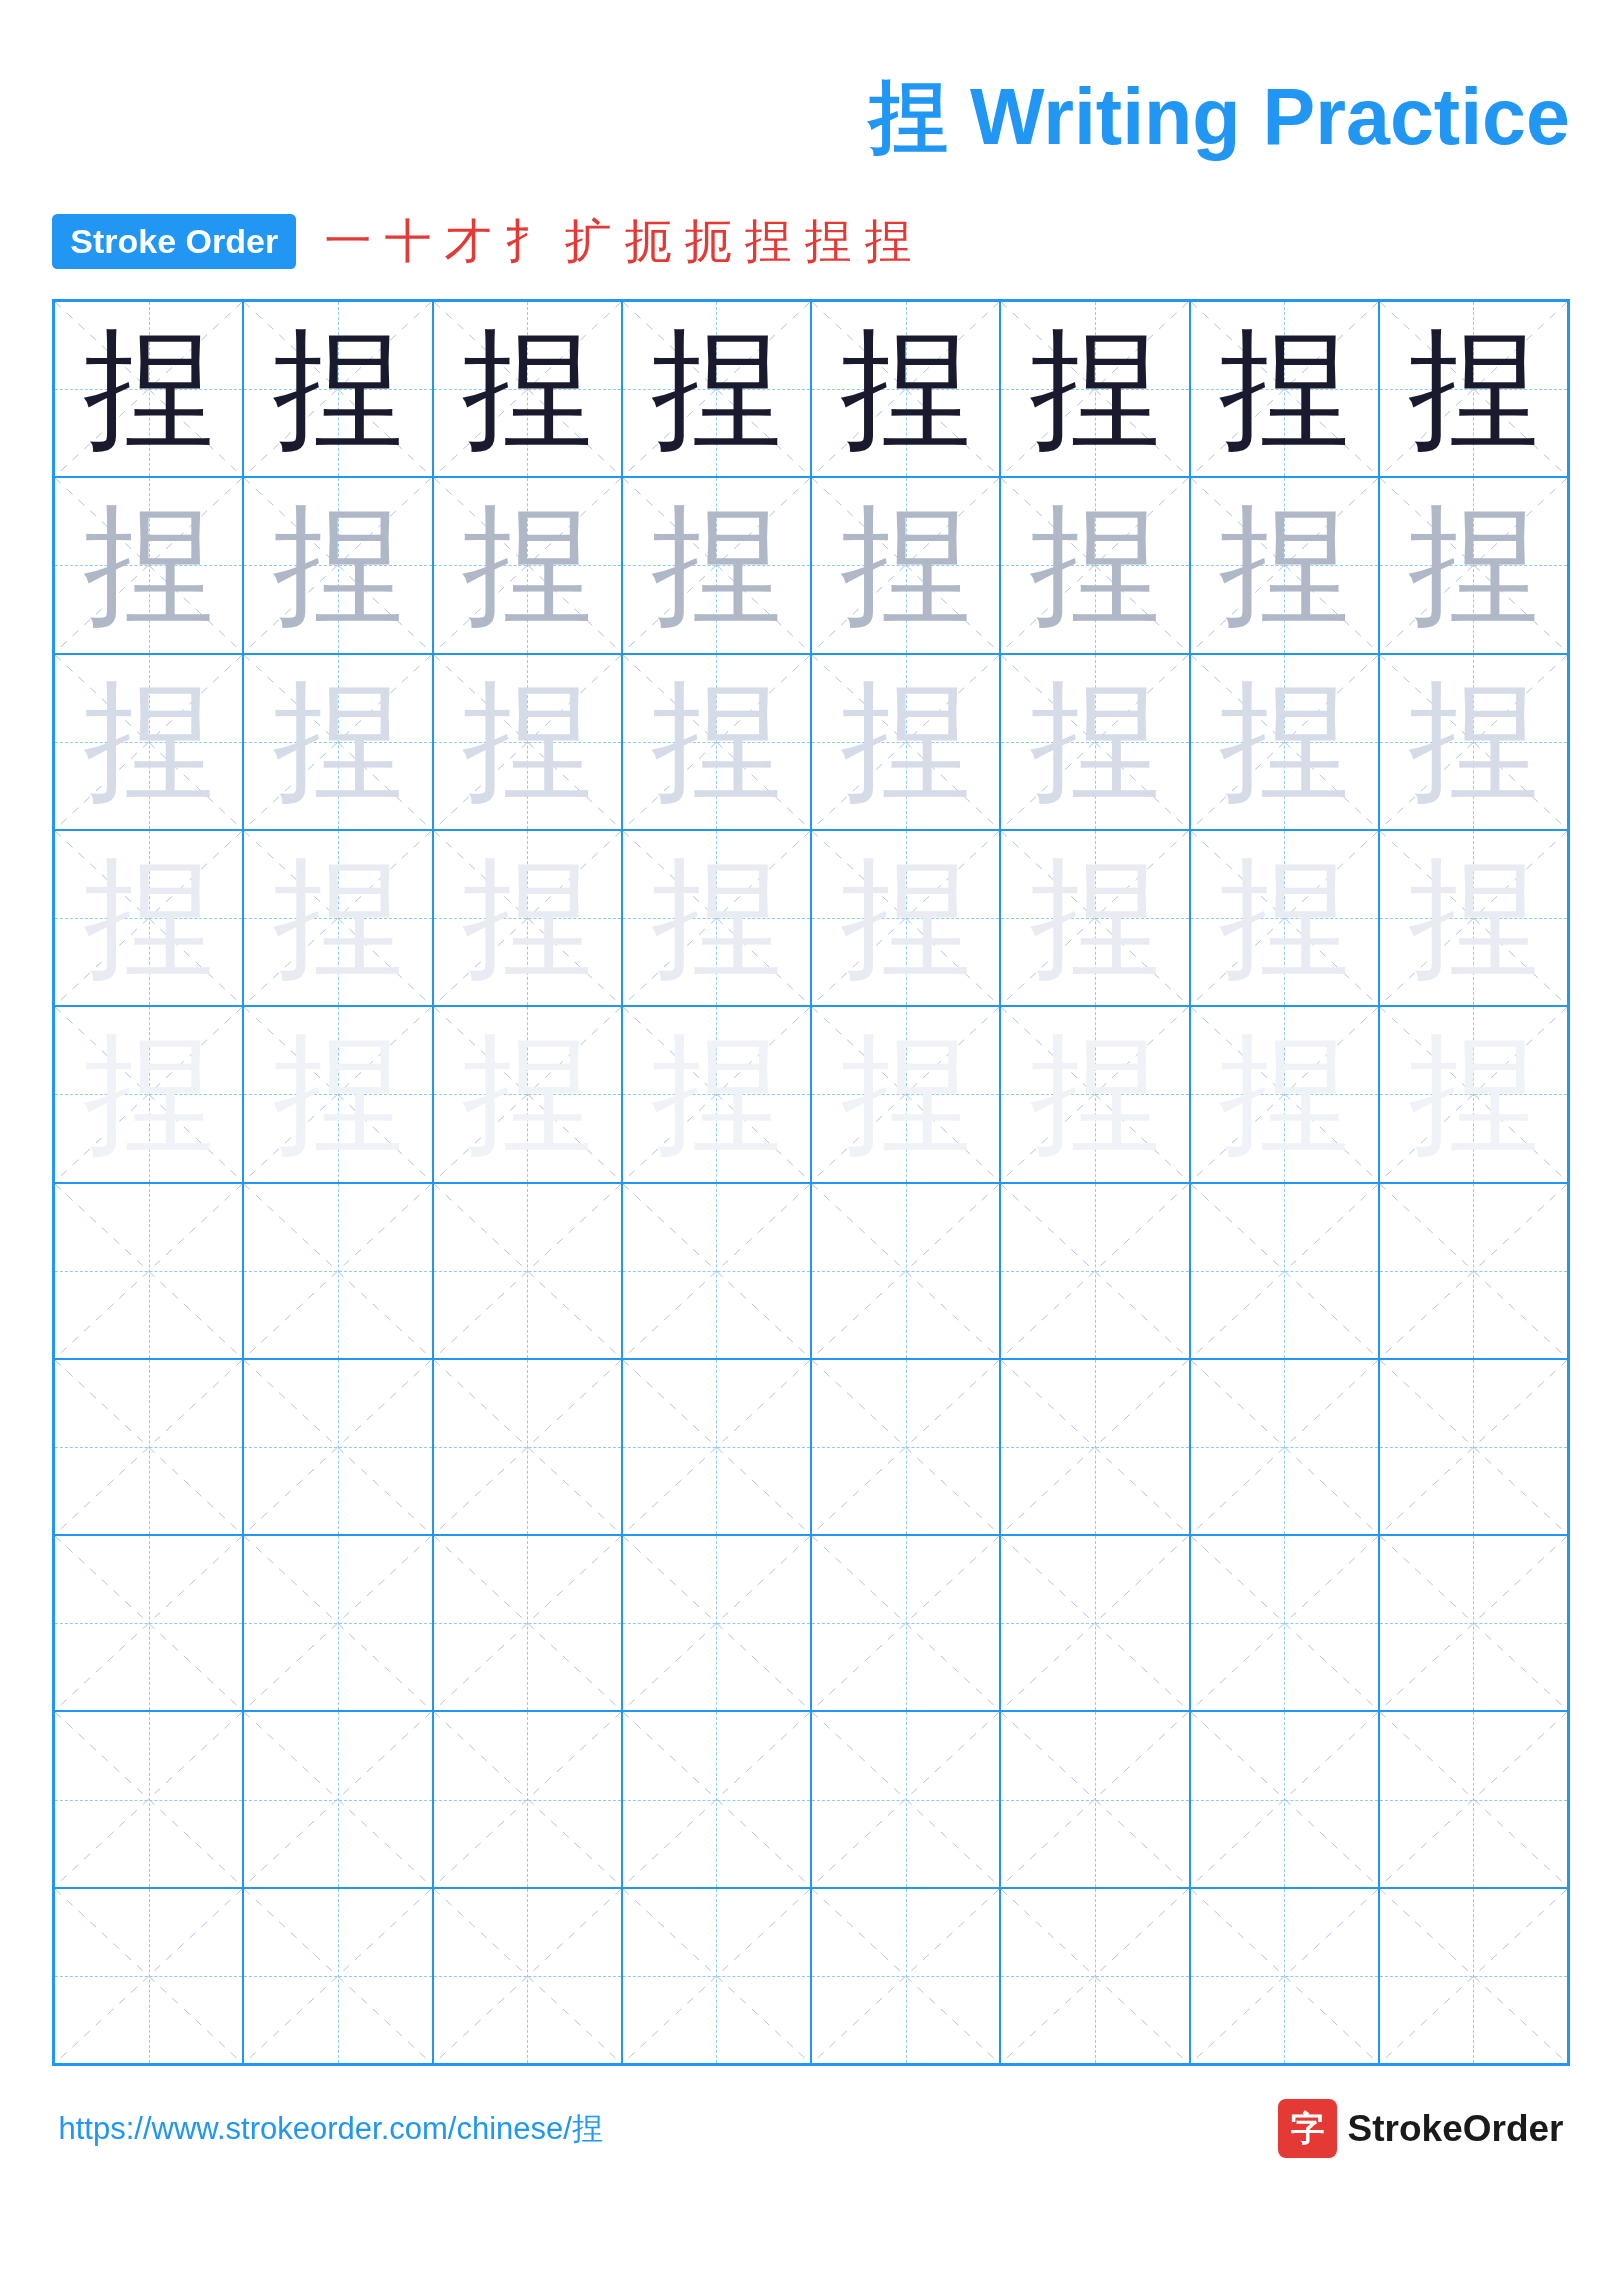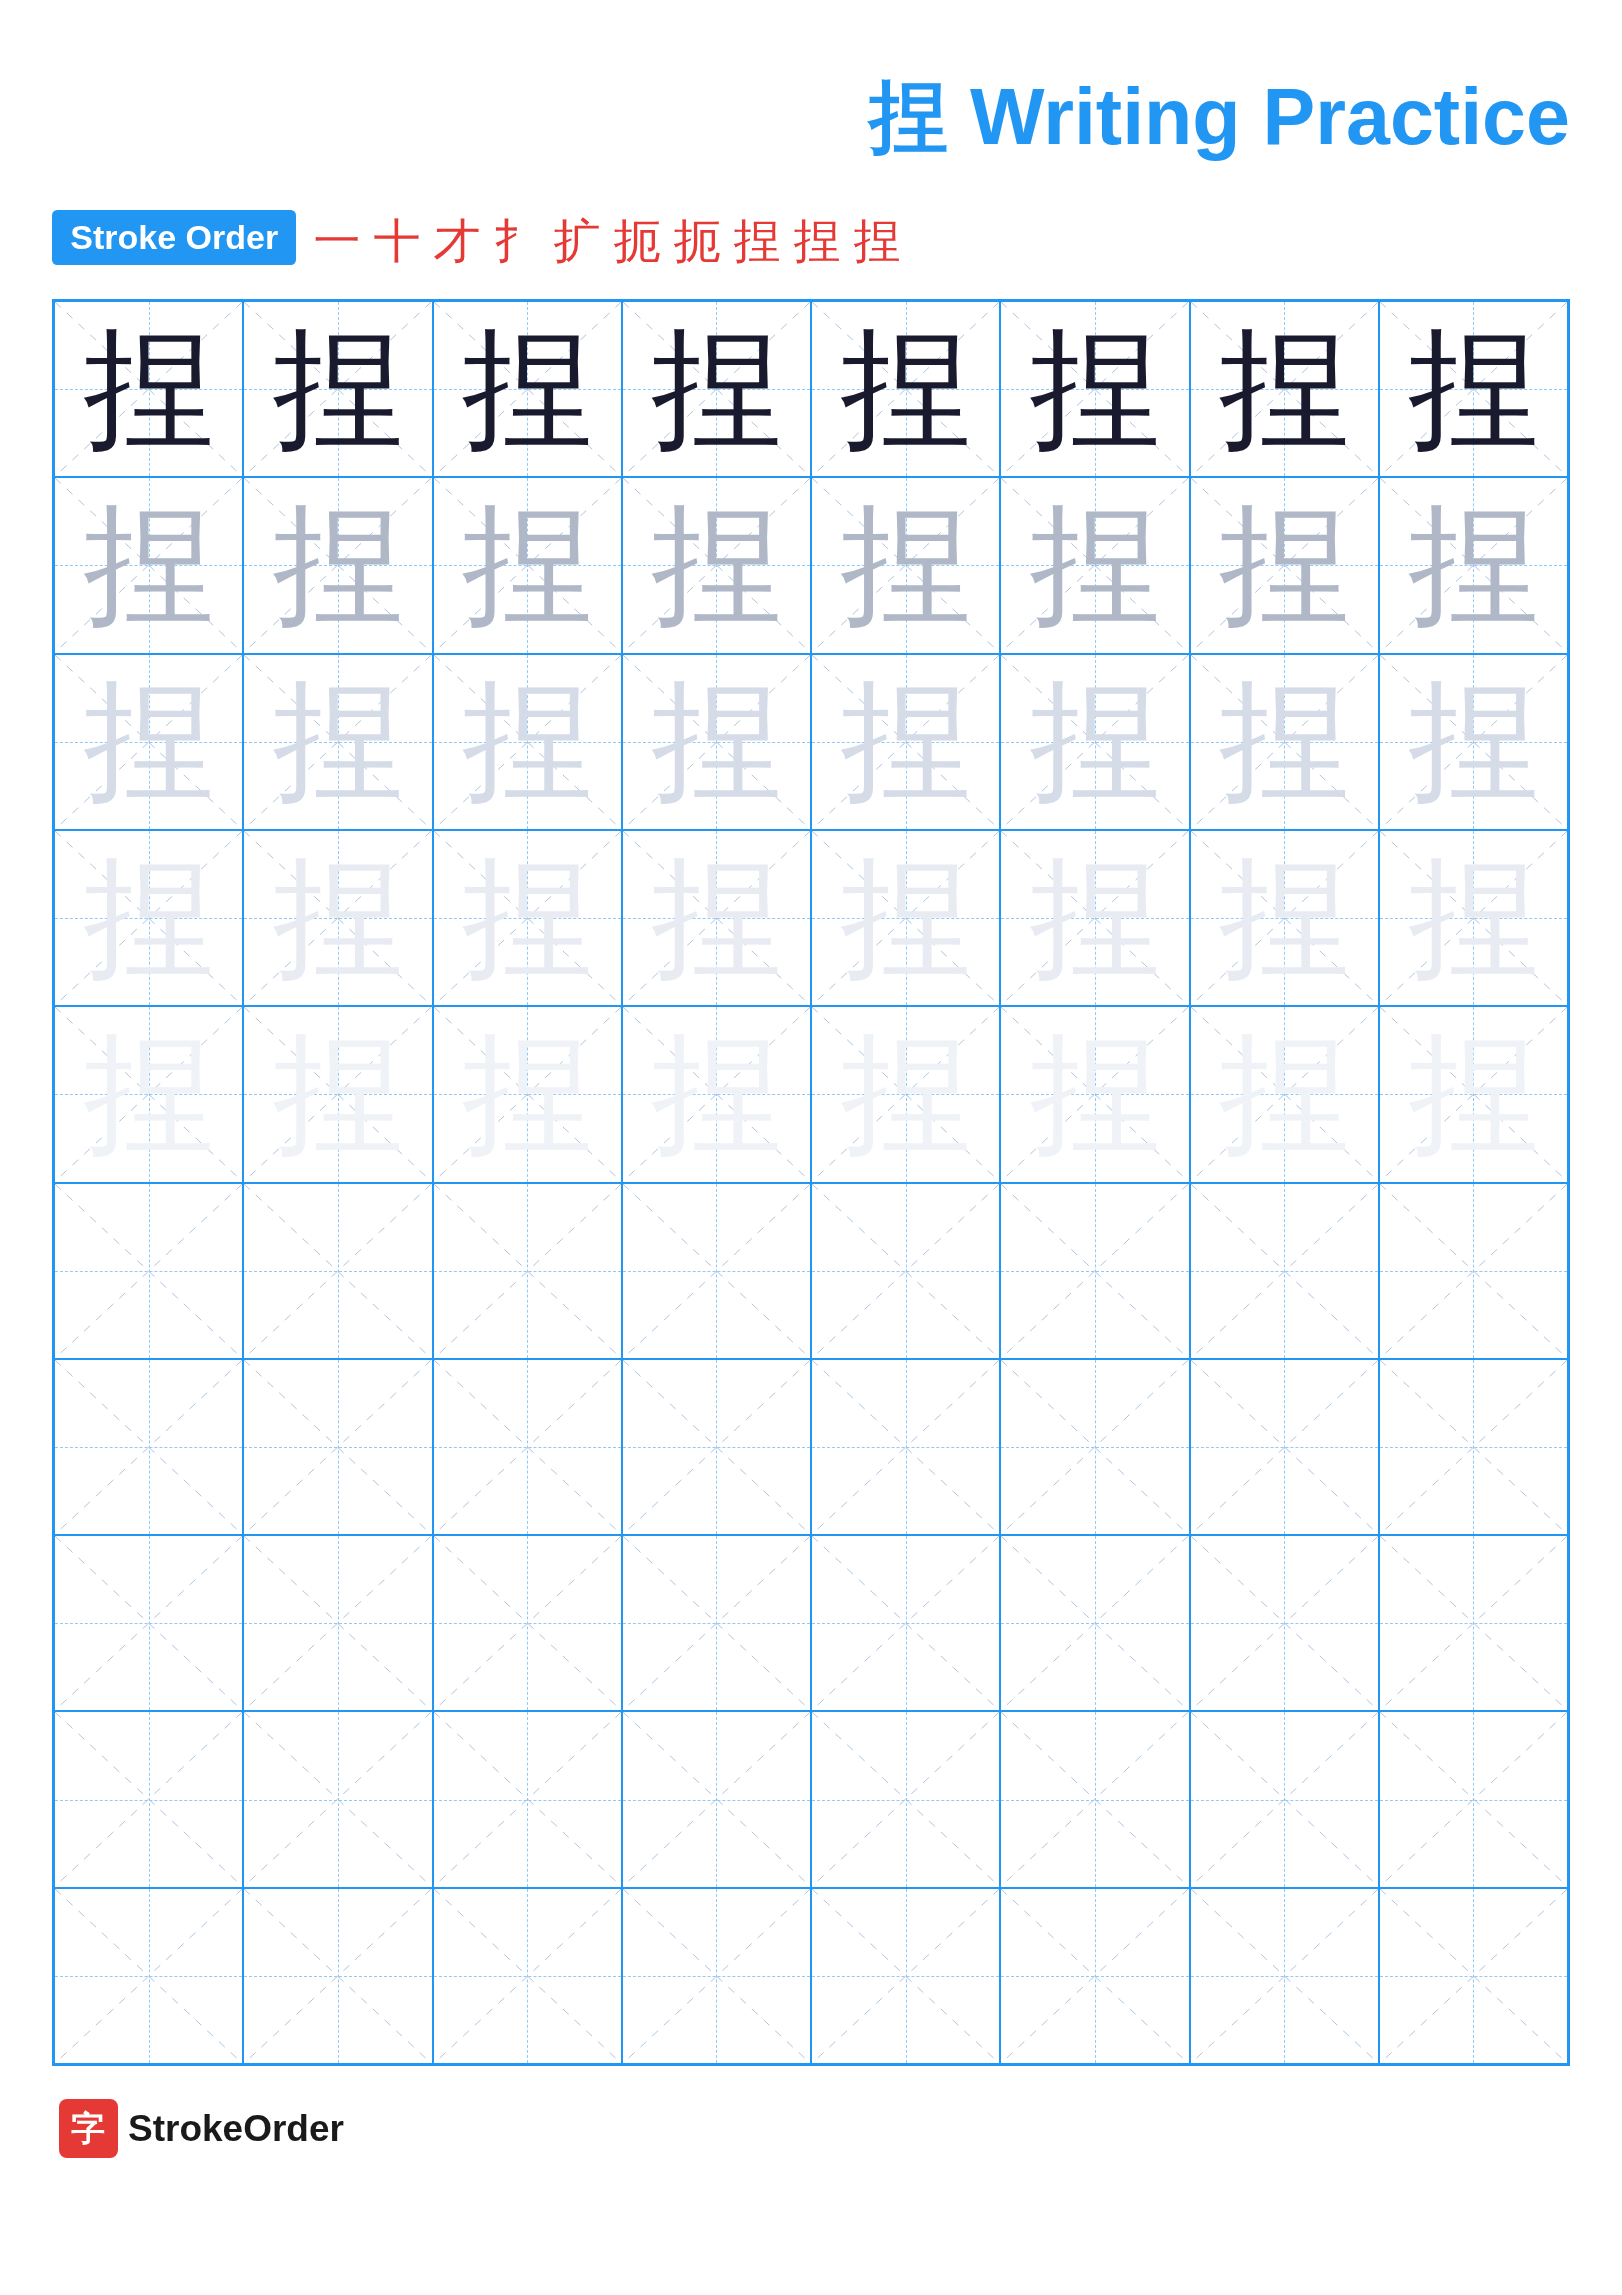--- a/index.html
+++ b/index.html
@@ -18,23 +18,23 @@
       font-size: 79px;
       font-weight: bold;
       color: #2196F3;
       margin-bottom: 39px;
       margin-top: 26px;
       font-family: Arial, sans-serif;
     }
 
     .stroke-order-row {
       display: flex;
-      align-items: flex-start;
+      align-items: center;
       margin-bottom: 26px;
-      gap: 17px;
+      gap: 28px;
     }
 
     .stroke-order-badge {
       background: #2196F3;
       color: white;
       font-size: 34px;
       font-weight: bold;
       padding: 7.9px 18.3px;
       border-radius: 5.2px;
       white-space: nowrap;
@@ -714,20 +714,21 @@
     </div>
     <div class="grid-cell">
       <div class="cell-diag"><svg width="100%" height="100%" preserveAspectRatio="none" viewBox="0 0 285.125 265.391">
           <line x1="0" y1="0" x2="100%" y2="100%" stroke="#b0c4de" stroke-width="1" stroke-dasharray="8,8" vector-effect="non-scaling-stroke"></line>
           <line x1="100%" y1="0" x2="0" y2="100%" stroke="#b0c4de" stroke-width="1" stroke-dasharray="8,8" vector-effect="non-scaling-stroke"></line>
         </svg></div>
     </div>
   </div>
 
 <div class="footer">
+  <a class="footer-url" href="#">https://www.strokeorder.com/chinese/捏</a>
   <div class="footer-logo">
     <div class="footer-logo-icon">
       <span>字</span>
     </div>
     <span>StrokeOrder</span>
   </div>
 </div>
 
 
 </body></html>

